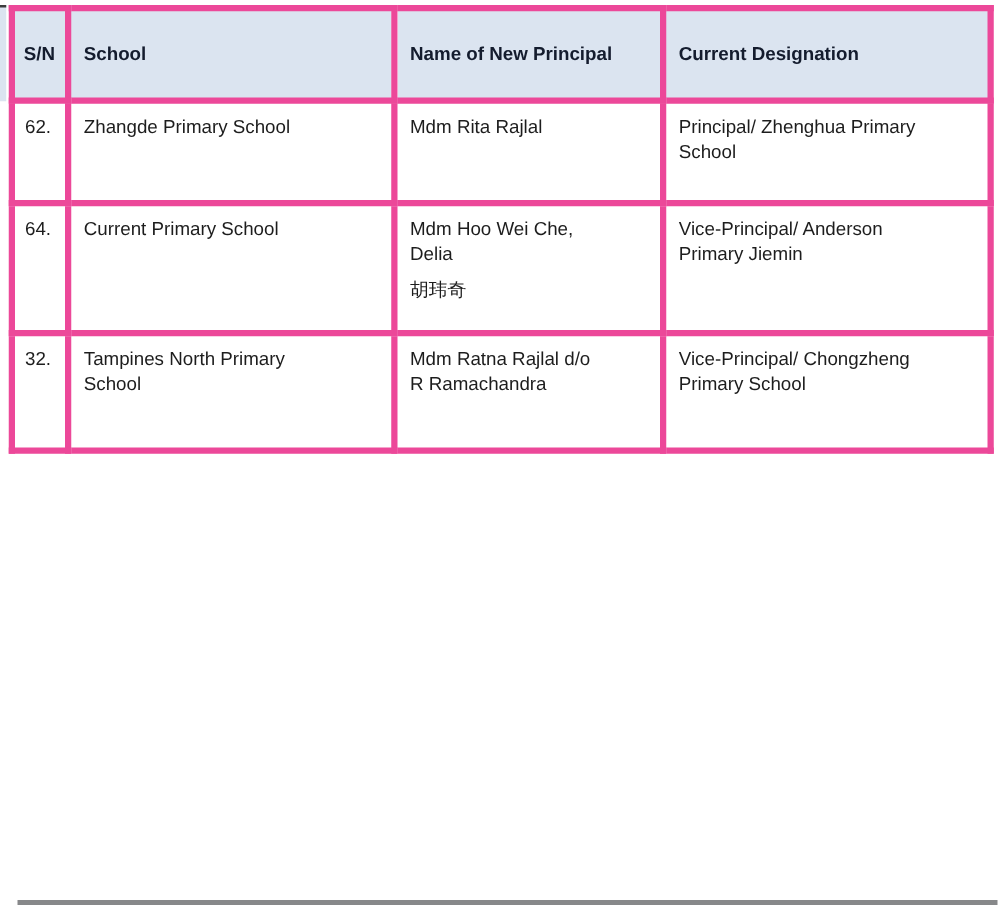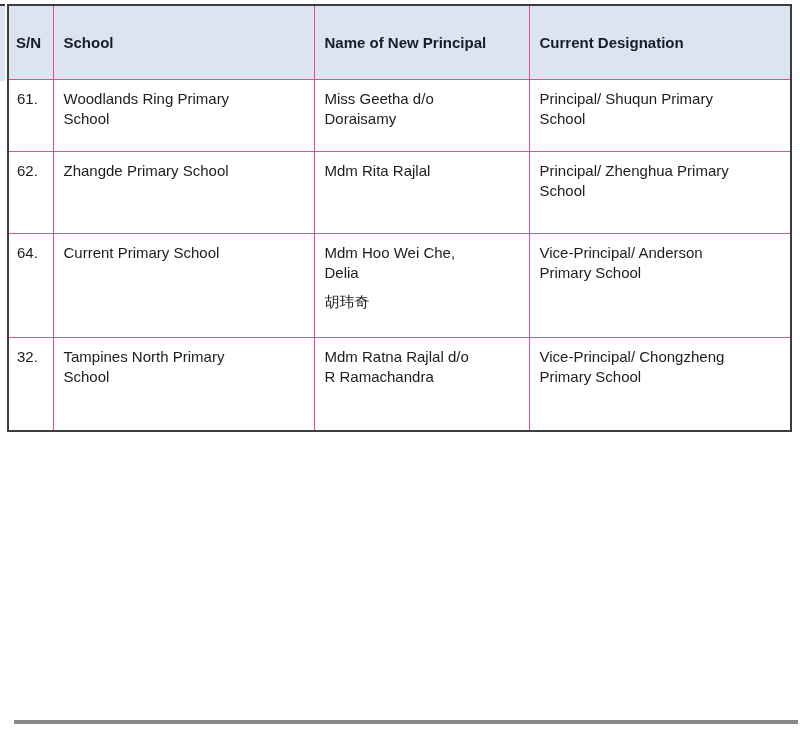--- a/index.html
+++ b/index.html
@@ -14,21 +14,21 @@
   .corner-fragment{
     position:absolute;left:0;top:4px;width:5px;height:75px;
     background:#dbe4f0;border-top:2px solid #3d3d3d;
   }
 
   .doc-table{
     position:absolute;left:7px;top:4px;width:783px;
     border-collapse:collapse;table-layout:fixed;
     border:2px solid #3d3d3d;
   }
-  .doc-table th,.doc-table td{border:1px solid #ec4899;overflow:hidden;}
+  .doc-table th,.doc-table td{border:5px solid #ec4899;overflow:hidden;}
 
   .doc-table th{
     background:#dbe4f0;color:#141c2e;
     font-size:15px;font-weight:bold;text-align:left;vertical-align:middle;
     padding:0 8px 0 10px;
   }
   .doc-table th.sn{padding-left:7px;padding-right:2px;}
 
   .doc-table td{
     background:#ffffff;color:#1d1d1d;
@@ -74,32 +74,20 @@
     </colgroup>
     <thead>
       <tr class="h74">
         <th class="sn">S/N</th>
         <th>School</th>
         <th>Name of New Principal</th>
         <th>Current Designation</th>
       </tr>
     </thead>
     <tbody>
-      <tr class="h72">
-        <td class="sn">61.</td>
-        <td class="multiline">Woodlands Ring Primary
-School</td>
-        <td>
-          <div class="multiline">Miss Geetha d/o
-Doraisamy</div>
-
-        </td>
-        <td class="multiline">Principal/ Shuqun Primary
-School</td>
-      </tr>
       <tr class="h82">
         <td class="sn">62.</td>
         <td class="multiline">Zhangde Primary School</td>
         <td>
           <div class="multiline">Mdm Rita Rajlal</div>
 
         </td>
         <td class="multiline">Principal/ Zhenghua Primary
 School</td>
       </tr>
@@ -107,21 +95,21 @@
 
       <tr class="h104">
         <td class="sn">64.</td>
         <td class="multiline">Current Primary School</td>
         <td>
           <div class="multiline">Mdm Hoo Wei Che,
 Delia</div>
           <div class="cn">胡玮奇</div>
         </td>
         <td class="multiline">Vice-Principal/ Anderson
-Primary School</td>
+Primary Jiemin</td>
       </tr>
       <tr class="h94">
         <td class="sn">32.</td>
         <td class="multiline">Tampines North Primary
 School</td>
         <td>
           <div class="multiline">Mdm Ratna Rajlal d/o
 R Ramachandra</div>
 
         </td>

